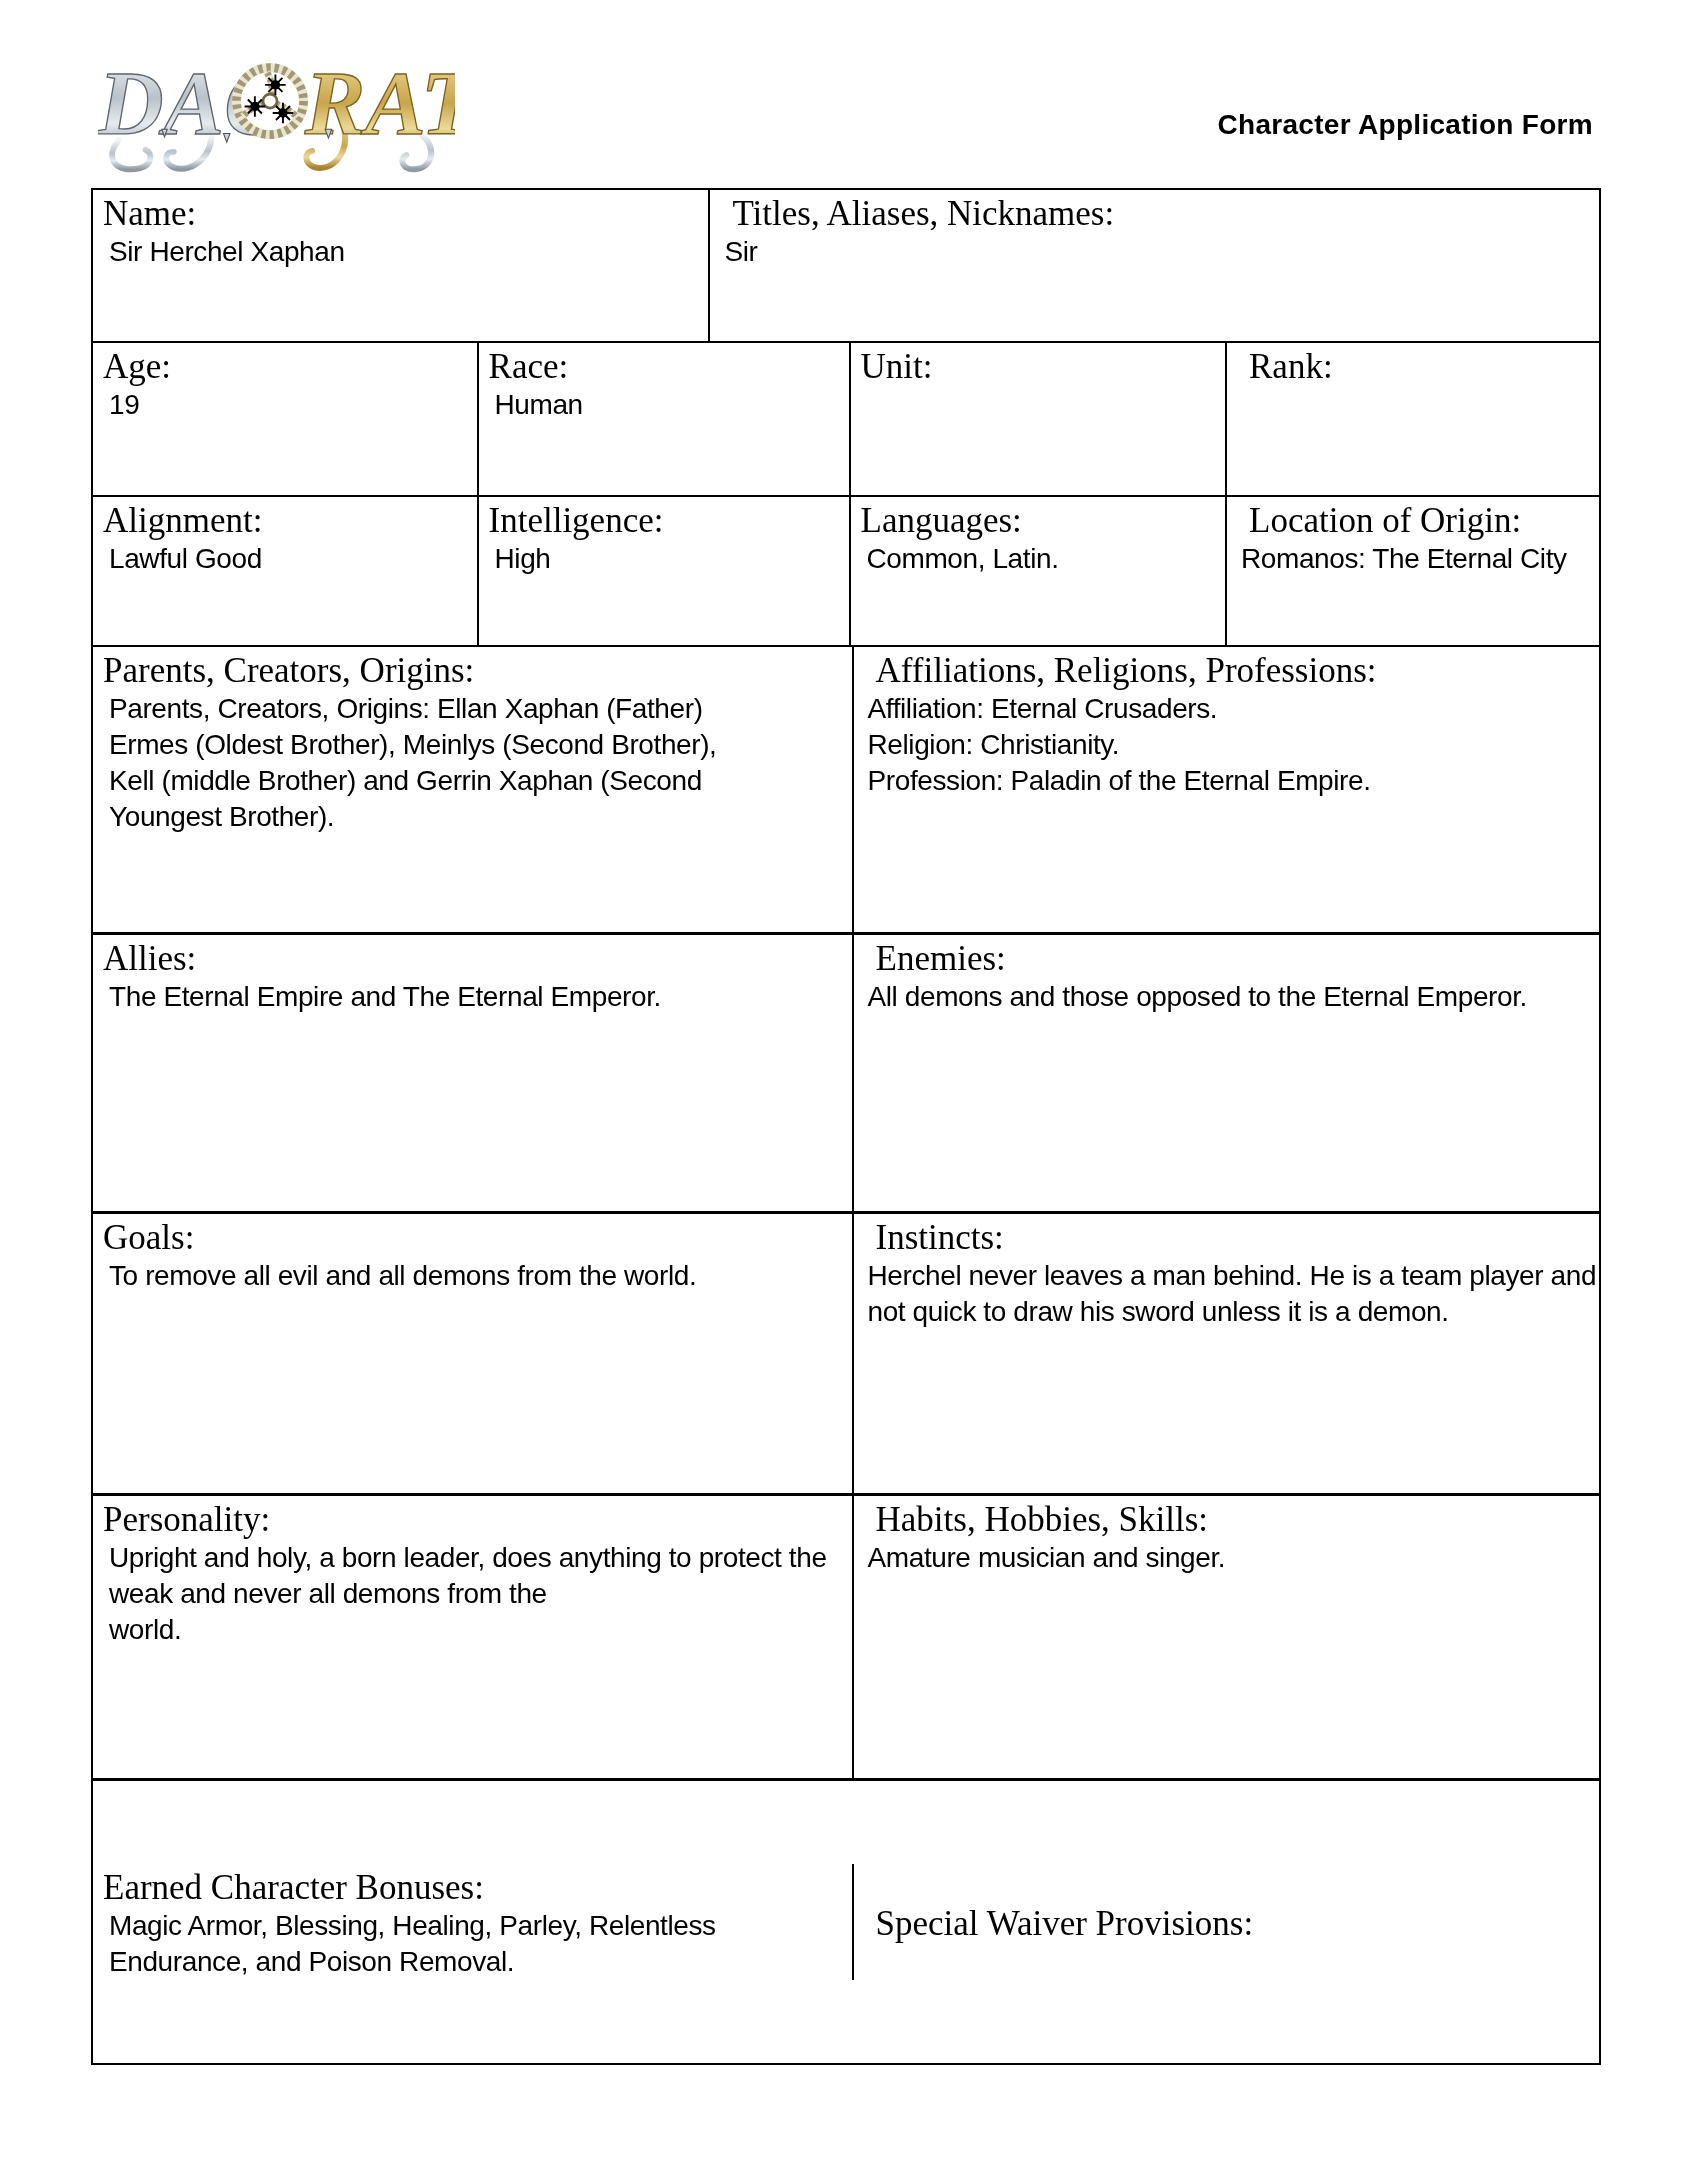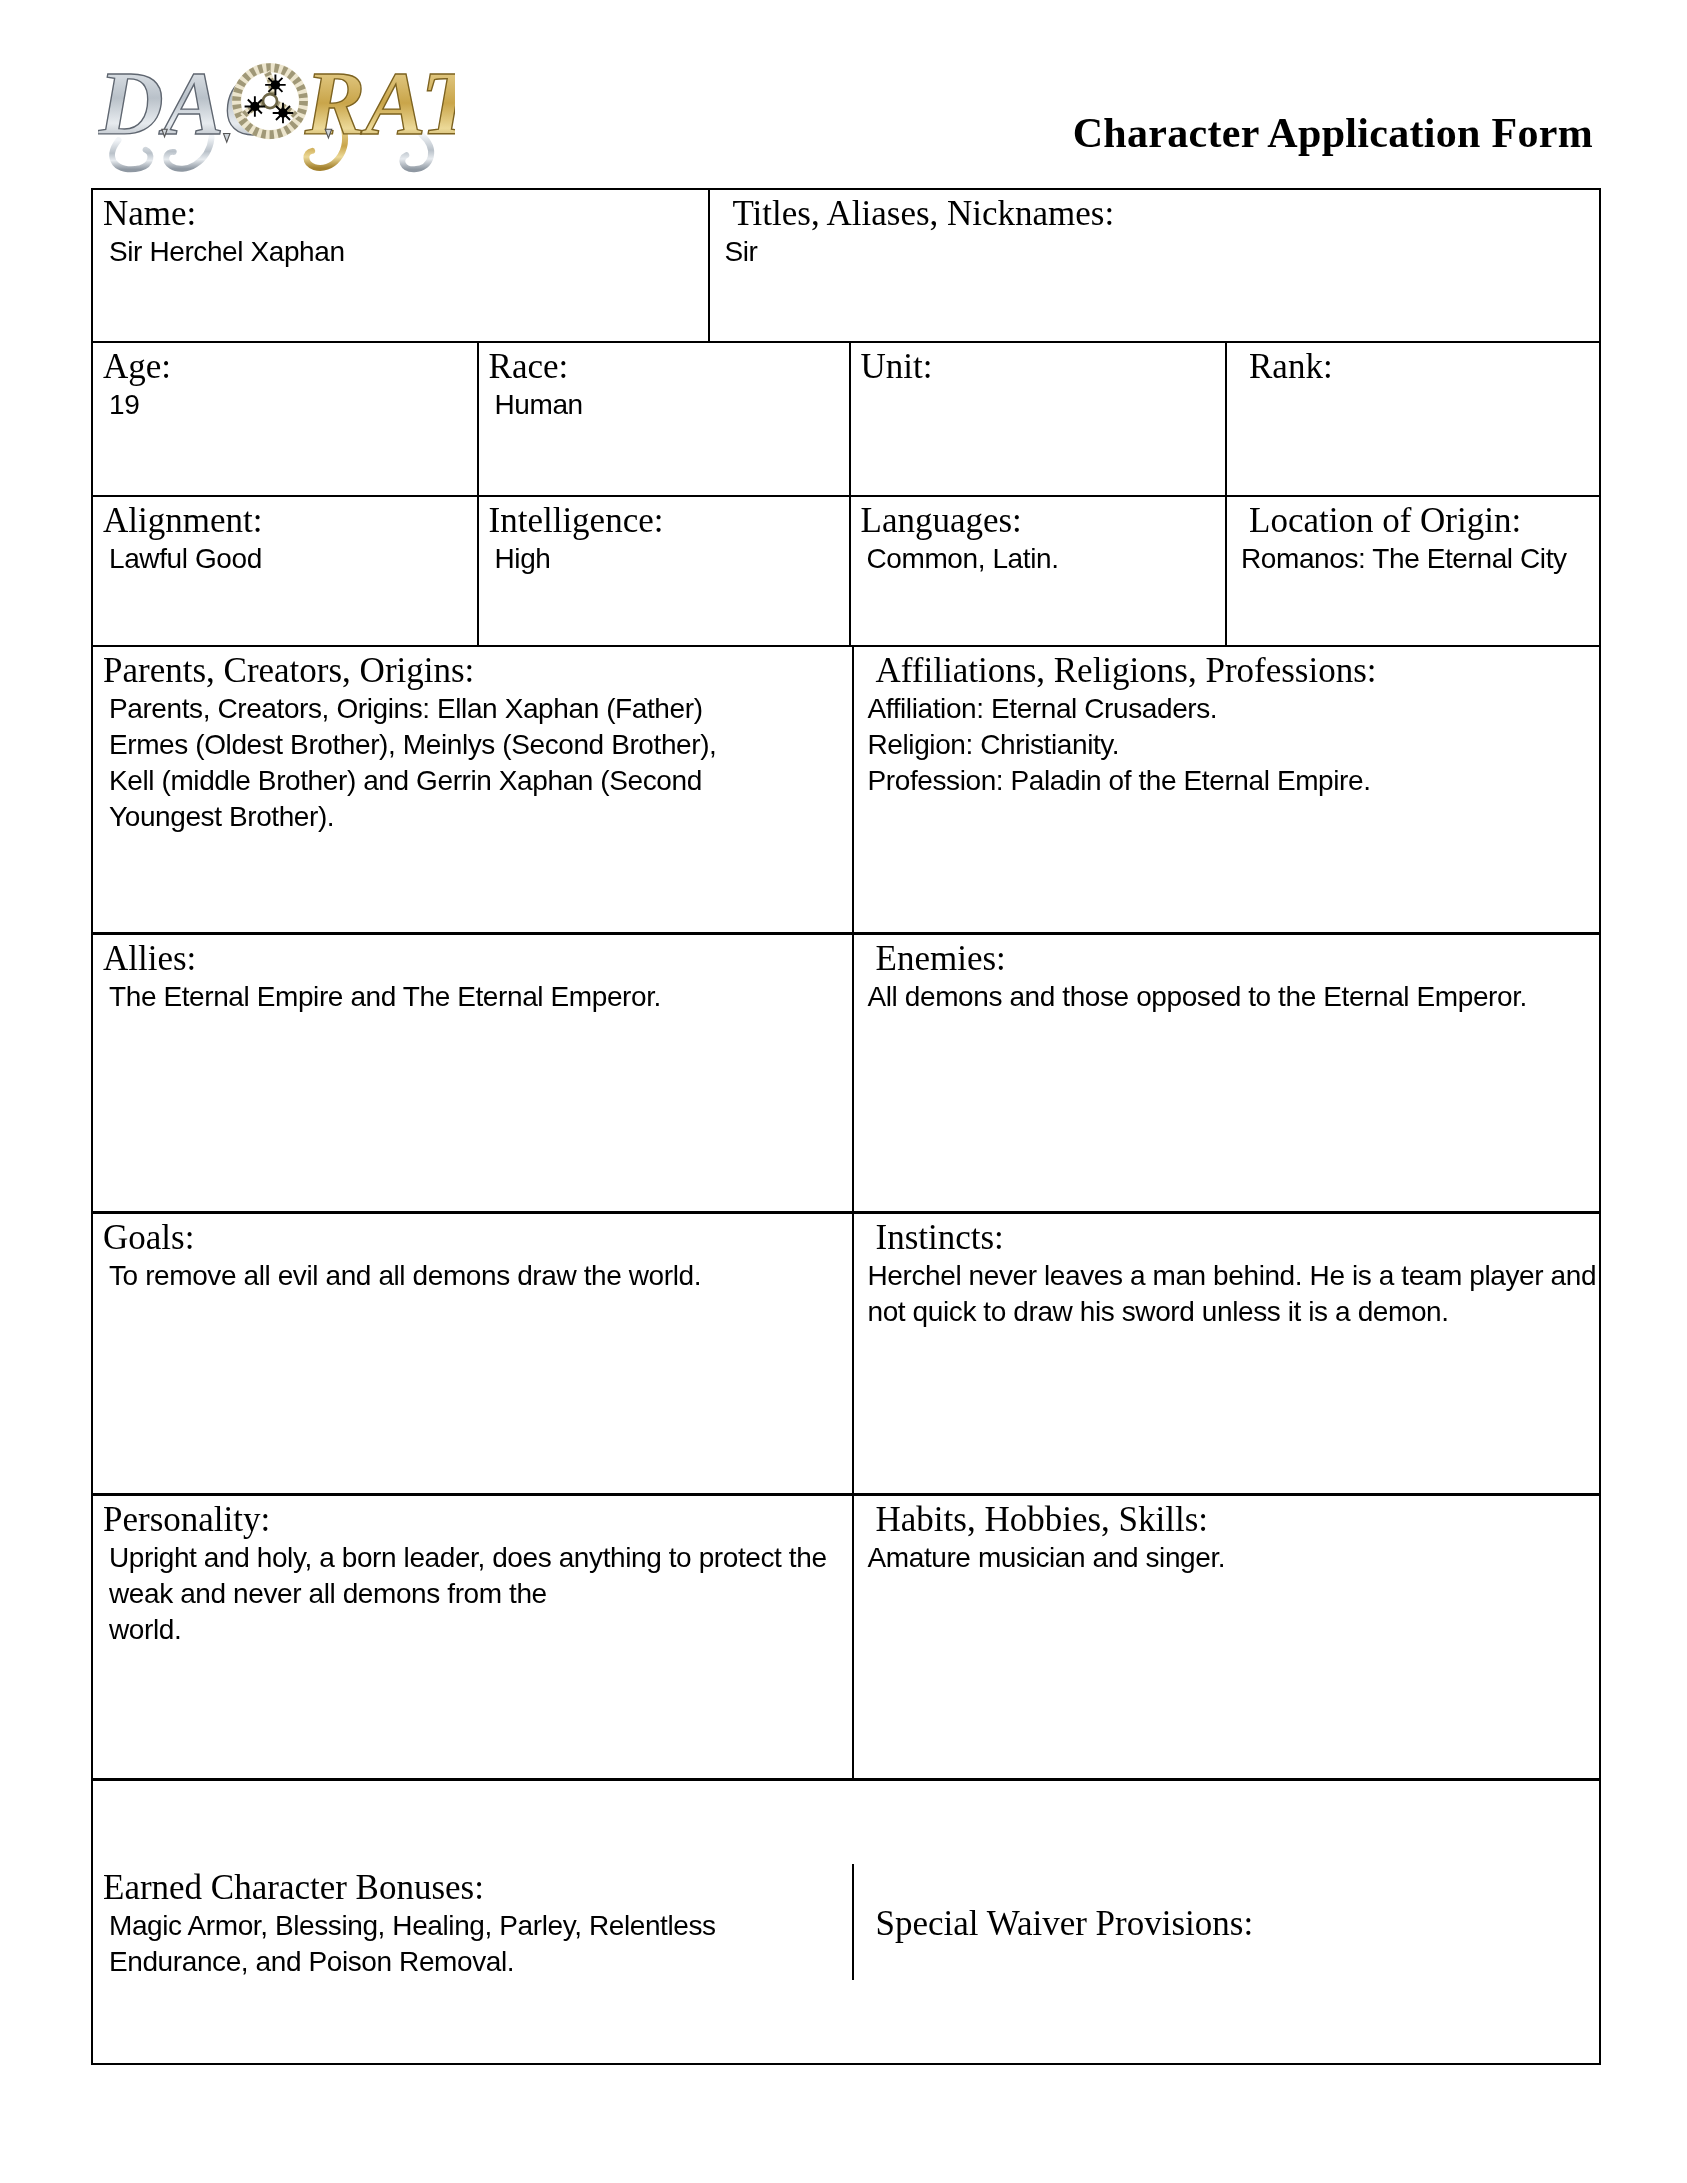--- a/index.html
+++ b/index.html
@@ -9,24 +9,24 @@
     height:2183px;
     background:#ffffff;
     color:#000;
     font-family:"Liberation Serif","DejaVu Serif",serif;
     overflow:hidden;
   }
   .header-title{
     position:absolute;
     top:109px;
     right:94px;
-    font-size:42px;
+    font-size:28px;
     font-weight:bold;
     letter-spacing:0.3px;
-    font-family:Liberation Serif, serif;
+    font-family:Liberation Sans, sans-serif;
     white-space:nowrap;
   }
   .logo{
     position:absolute;
     left:98px;
     top:38px;
     width:357px;
     height:150px;
   }
   .form-table{
@@ -218,21 +218,21 @@
       </div>
       <div class="cell grow cLast flush">
         <div class="label">Enemies:</div>
         <div class="line">All demons and those opposed to the Eternal Emperor.</div>
       </div>
     </div>
 
     <div class="row r6 thick">
       <div class="cell w-half">
         <div class="label">Goals:</div>
-        <div class="line">To remove all evil and all demons draw the world.</div>
+        <div class="line">To remove all evil and all demons from the world.</div>
       </div>
       <div class="cell grow cLast flush">
         <div class="label">Instincts:</div>
         <div class="line">Herchel never leaves a man behind. He is a team player and</div>
         <div class="line">not quick to draw his sword unless it is a demon.</div>
       </div>
     </div>
 
     <div class="row r7 thick">
       <div class="cell w-half">

